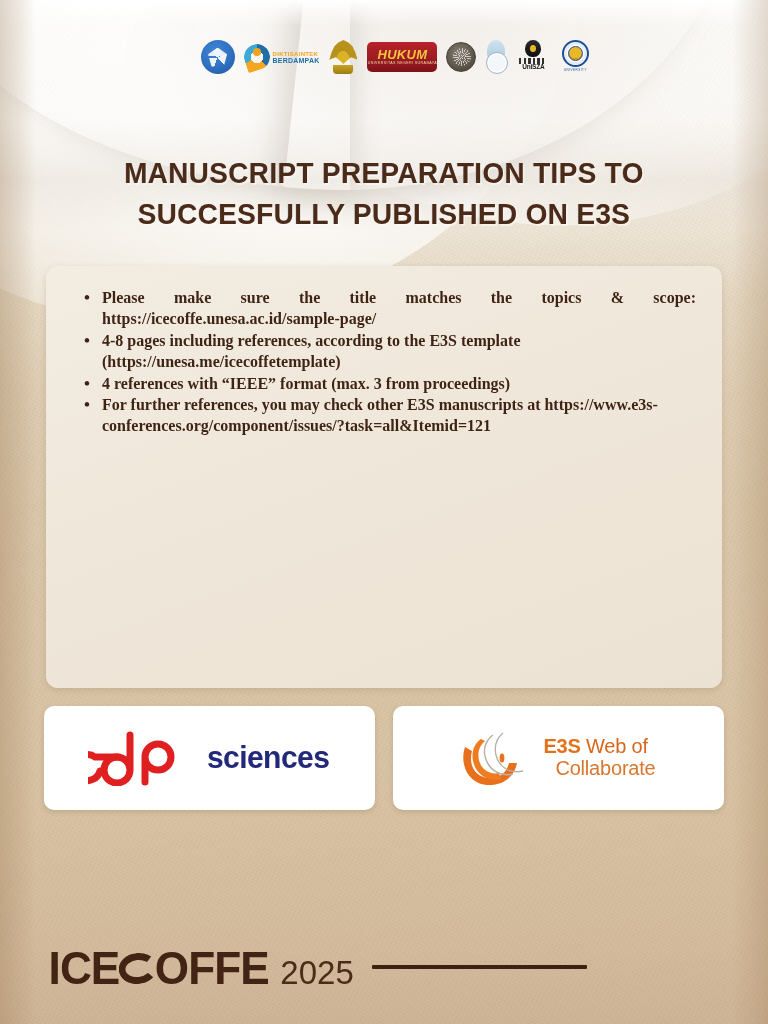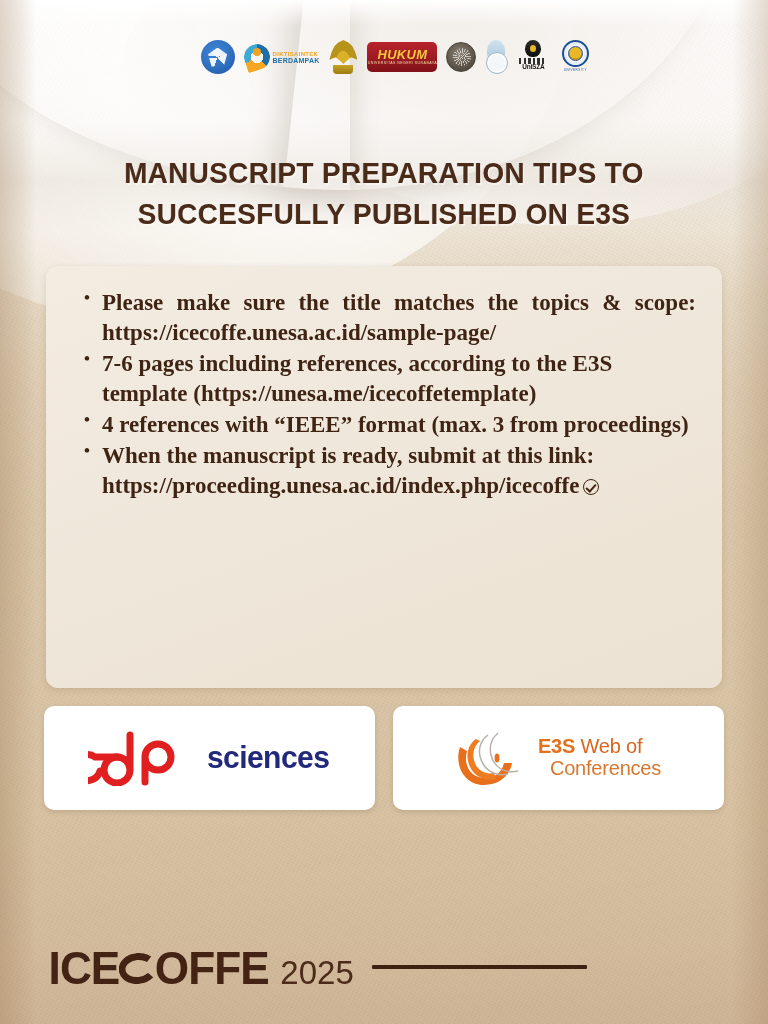--- a/index.html
+++ b/index.html
@@ -246,21 +246,21 @@
     border-radius: 12px;
     box-shadow: 0 2px 6px rgba(120,92,60,0.18);
     padding: 22px 26px 10px 36px;
     z-index: 5;
   }
   #bullet-list { list-style: none; }
   #bullet-list li {
     position: relative;
     font-family: "Liberation Serif", serif;
     font-weight: bold;
-    font-size: 23px;
+    font-size: 16px;
     line-height: 1.305;
     color: #3f2414;
     text-align: justify;
     padding-left: 20px;
     margin-bottom: 1px;
     text-shadow: 0.4px 0.4px 0 rgba(255,250,243,0.5);
   }
   #bullet-list li::before {
     content: "\2022";
     position: absolute;
@@ -430,23 +430,23 @@
   </div>
 
   <div id="title-block">
     <span class="tline">MANUSCRIPT PREPARATION TIPS TO</span>
     <span class="tline">SUCCESFULLY PUBLISHED ON E3S</span>
   </div>
 
   <div id="content-card">
     <ul id="bullet-list">
       <li>Please make sure the title matches the topics &amp; scope: https://icecoffe.unesa.ac.id/sample-page/</li>
-      <li class="nojust">7-6 pages including references, according to the E3S template (https://unesa.me/icecoffetemplate)</li>
+      <li class="nojust">4-8 pages including references, according to the E3S template (https://unesa.me/icecoffetemplate)</li>
       <li class="nojust">4 references with “IEEE” format (max. 3 from proceedings)</li>
-      <li><span>When the manuscript is ready, submit at this link: https://proceeding.unesa.ac.id/index.php/icecoffe</span><span class="check"></span></li>
+      <li class="nojust">For further references, you may check other E3S manuscripts at https://www.e3s-conferences.org/component/issues/?task=all&amp;Itemid=121</li>
     </ul>
   </div>
 
   <div id="sponsors">
 
     <div class="panel">
       <div class="edp-wrap">
         <div class="edp-mark">
           <svg width="96" height="56" viewBox="0 0 96 56" aria-hidden="true">
             <g fill="none" stroke="#e02020" stroke-width="7" stroke-linecap="round">
@@ -466,21 +466,21 @@
           <svg width="78" height="62" viewBox="0 0 78 62" aria-hidden="true">
             <path d="M8 20 C2 38 12 58 32 58 C48 58 58 48 60 36 L52 36 C50 45 43 51 33 51 C19 51 11 39 15 24 Z" fill="#e8701c"></path>
             <path d="M24 12 C18 16 14 24 16 34 C19 48 31 55 44 52 L42 46 C32 48 24 42 22 33 C20 25 23 18 28 14 Z" fill="#ee7d22"></path>
             <path d="M36 8 C30 12 26 20 28 29 C31 43 43 50 56 47" fill="none" stroke="#b9b0a6" stroke-width="1.4"></path>
             <path d="M46 6 C40 11 37 19 39 28 C42 41 54 47 66 44" fill="none" stroke="#b9b0a6" stroke-width="1.4"></path>
             <ellipse cx="45" cy="31" rx="2.4" ry="4.6" fill="#e8701c"></ellipse>
           </svg>
         </div>
         <div class="e3s-txt">
           <span class="r1"><b>E3S</b><span> Web of</span></span>
-          <span class="r2">Conferences</span>
+          <span class="r2">Collaborate</span>
         </div>
       </div>
     </div>
 
   </div>
 
   <div id="footer">
     <div id="ice-logo">
       <span class="ice-main">
           <span>ICE</span>

